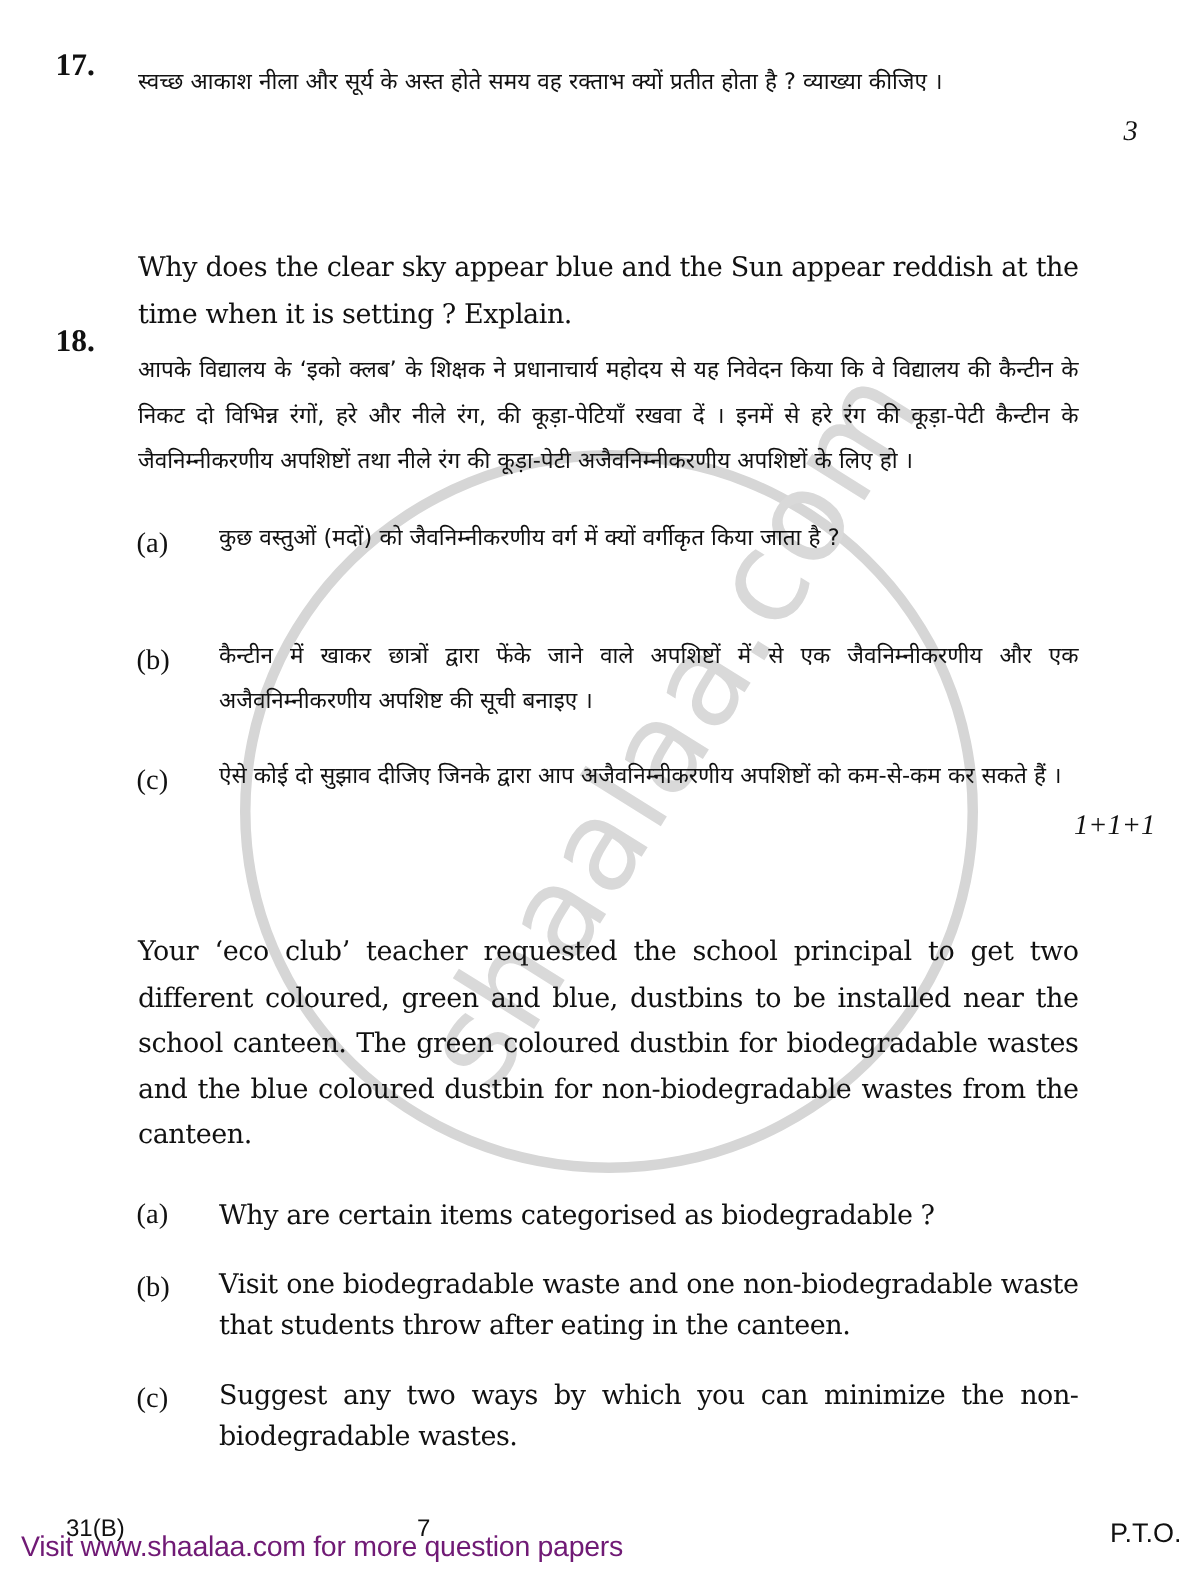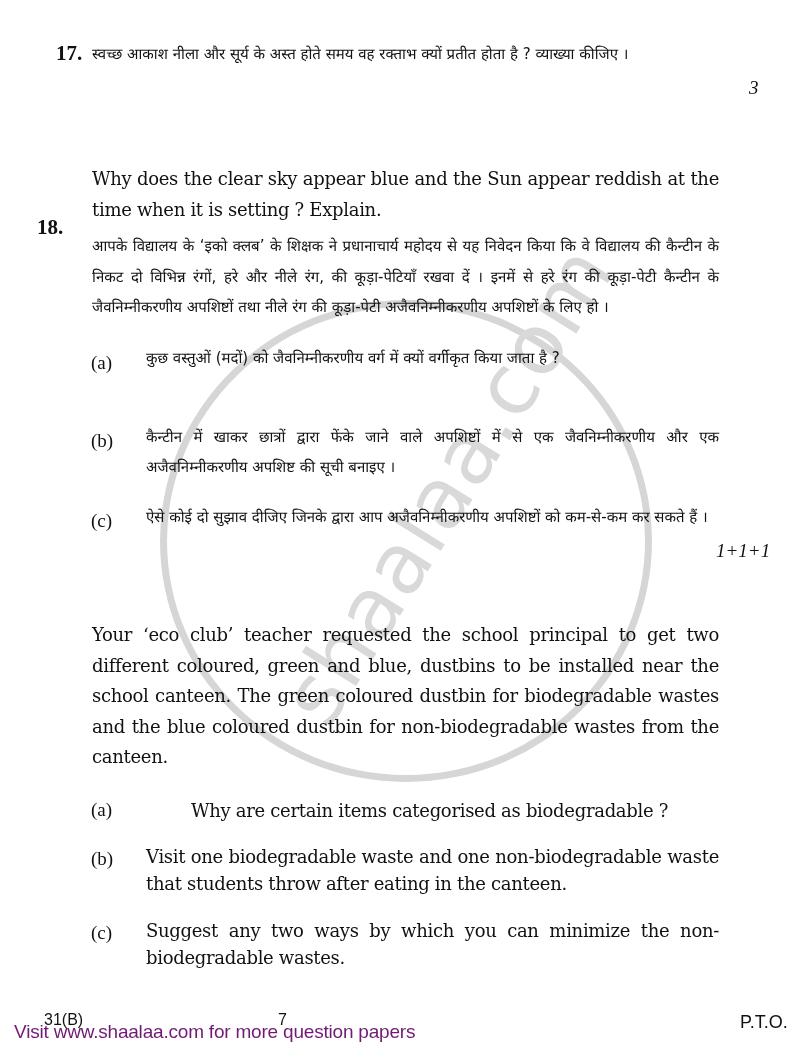--- a/index.html
+++ b/index.html
@@ -45,42 +45,42 @@
 </head>
 <body>
 
 <div class="page">
 
   <div class="watermark-circle"></div>
   <div class="watermark-text">shaalaa.com</div>
 
   <div class="content">
 
-    <div class="qnum" style="top:41px;margin-left:19px;">17.</div>
+    <div class="qnum" style="top:31px;">17.</div>
     <div class="hi" style="left:92px; top:40px; width:627px;">स्वच्छ आकाश नीला और सूर्य के अस्त होते समय वह रक्ताभ क्यों प्रतीत होता है ? व्याख्या कीजिए ।</div>
     <div class="marks" style="left:749px; top:77px;">3</div>
     <div class="en" style="left:92px; top:116px; width:627px;margin-top:48px;">Why does the clear sky appear blue and the Sun appear reddish at the time when it is setting ? Explain.</div>
 
     <div class="qnum" style="top:215px;">18.</div>
     <div class="hi" style="left:92px; top:202px; width:627px; line-height:30.5px;margin-top:29px;">आपके विद्यालय के ‘इको क्लब’ के शिक्षक ने प्रधानाचार्य महोदय से यह निवेदन किया कि वे विद्यालय की कैन्टीन के निकट दो विभिन्न रंगों, हरे और नीले रंग, की कूड़ा-पेटियाँ रखवा दें । इनमें से हरे रंग की कूड़ा-पेटी कैन्टीन के जैवनिम्नीकरणीय अपशिष्टों तथा नीले रंग की कूड़ा-पेटी अजैवनिम्नीकरणीय अपशिष्टों के लिए हो ।</div>
 
     <div class="label" style="top:352px;">(a)</div>
     <div class="hi" style="left:146px; top:344px; width:573px;">कुछ वस्तुओं (मदों) को जैवनिम्नीकरणीय वर्ग में क्यों वर्गीकृत किया जाता है ?</div>
 
     <div class="label" style="top:430px;">(b)</div>
     <div class="hi" style="left:146px; top:423px; width:573px;">कैन्टीन में खाकर छात्रों द्वारा फेंके जाने वाले अपशिष्टों में से एक जैवनिम्नीकरणीय और एक अजैवनिम्नीकरणीय अपशिष्ट की सूची बनाइए ।</div>
 
     <div class="label" style="top:510px;">(c)</div>
     <div class="hi" style="left:146px; top:503px; width:573px;">ऐसे कोई दो सुझाव दीजिए जिनके द्वारा आप अजैवनिम्नीकरणीय अपशिष्टों को कम-से-कम कर सकते हैं ।</div>
     <div class="marks" style="left:699px; top:540px;margin-left:17px;">1+1+1</div>
 
     <div class="en" style="left:92px; top:620px; width:627px;">Your ‘eco club’ teacher requested the school principal to get two different coloured, green and blue, dustbins to be installed near the school canteen. The green coloured dustbin for biodegradable wastes and the blue coloured dustbin for non-biodegradable wastes from the canteen.</div>
 
     <div class="label" style="top:799px;">(a)</div>
-    <div class="en" style="left:146px; top:796px; width:573px;margin-left:45px;">Why are certain items categorised as biodegradable ?</div>
+    <div class="en" style="left:146px; top:796px; width:573px;">Why are certain items categorised as biodegradable ?</div>
 
     <div class="label" style="top:848px;">(b)</div>
     <div class="en" style="left:146px; top:843px; width:573px; line-height:27px;">Visit one biodegradable waste and one non-biodegradable waste that students throw after eating in the canteen.</div>
 
     <div class="label" style="top:922px;">(c)</div>
     <div class="en" style="left:146px; top:917px; width:573px; line-height:27px;">Suggest any two ways by which you can minimize the non-biodegradable wastes.</div>
 
     <div class="footer-small" style="left:24px; top:1011px;">31(B)</div>
     <div class="footer-small" style="left:258px; top:1011px;">7</div>
     <div class="footer-small" style="left:720px; top:1012px; font-size:18px;">P.T.O.</div>

